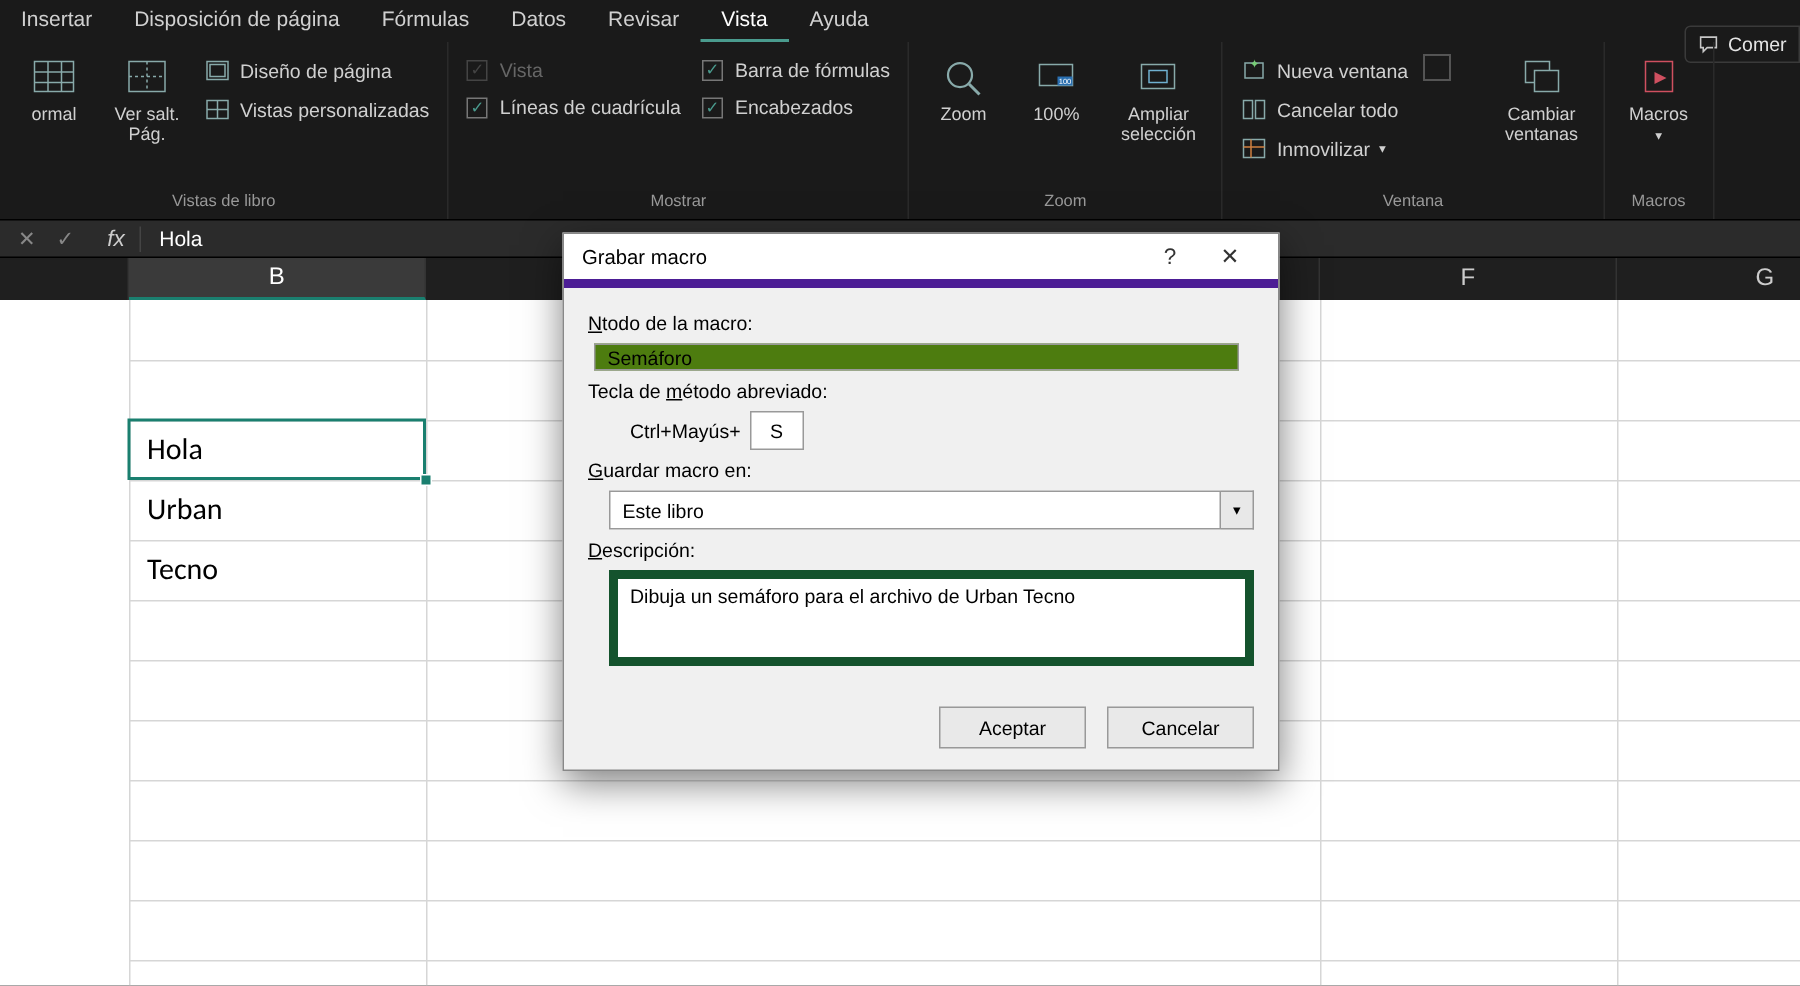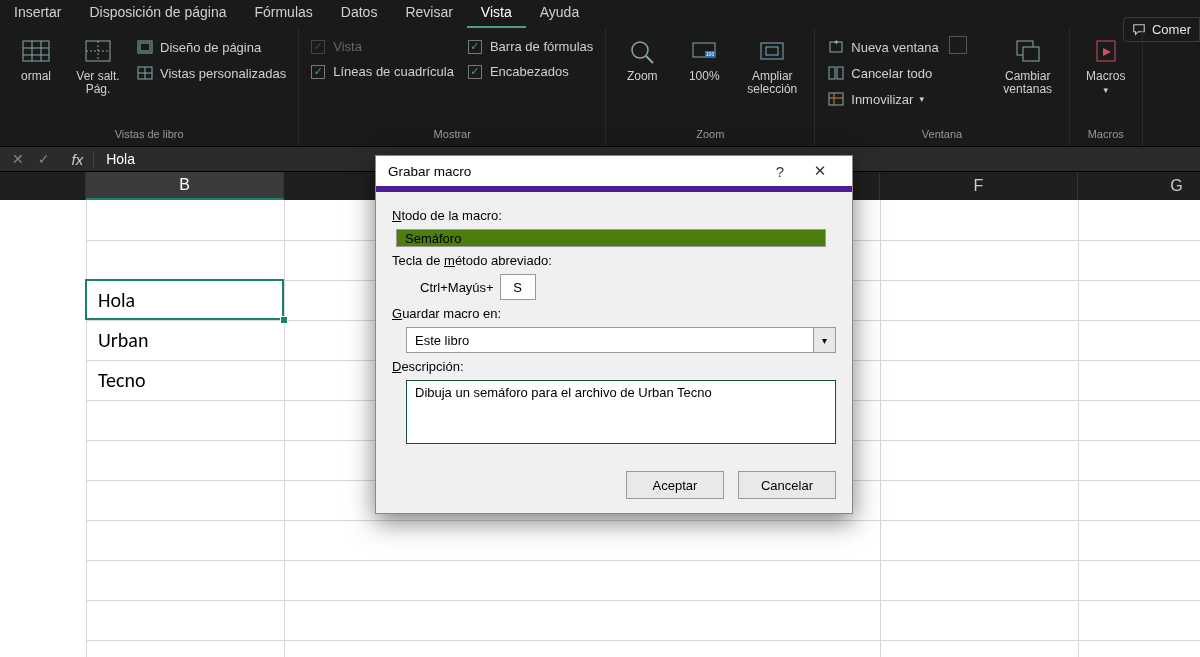--- a/index.html
+++ b/index.html
@@ -55,21 +55,21 @@
   .dlg-title .icn { width:40px; text-align:center; font-size:15px; cursor:pointer; font-family:Arial; color:#333; }
   .dlg-body { padding:10px 16px 14px; }
   .field-label { margin:6px 0 6px 0; font-size:13px; }
   .uline { text-decoration:underline; }
   .txtinput { width:100%; height:18px; padding:3px 8px; border:1px solid #999; background:#4d7c0f; font-size:13px; margin-left:4px; width:calc(100% - 14px); }
   .shortcut-row { display:flex; align-items:center; gap:6px; margin-left:28px; }
   .shortcut-row .sk { width:36px; height:26px; border:1px solid #999; background:#fff; text-align:center; font-size:13px; }
   .combo { display:flex; margin-left:14px; width:calc(100% - 14px); }
   .combo input { flex:1; height:26px; padding:3px 8px; border:1px solid #999; background:#fff; font-size:13px; }
   .combo .dd { width:22px; height:26px; border:1px solid #999; border-left:none; background:#e8e8e8; display:flex; align-items:center; justify-content:center; cursor:pointer; font-size:10px; }
-  .desc { margin-left:14px; width:calc(100% - 14px); height:64px; border:1px solid #14532d; background:#fff; padding:4px 8px; font-size:13px; resize:none; font-family:inherit; }
+  .desc { margin-left:14px; width:calc(100% - 14px); height:64px; border:6px solid #14532d; background:#fff; padding:4px 8px; font-size:13px; resize:none; font-family:inherit; }
   .dlg-buttons { display:flex; justify-content:flex-end; gap:14px; padding:10px 16px 14px; }
   .dlg-buttons button { width:98px; height:28px; background:#e9e9e9; border:1px solid #999; font-size:13px; cursor:pointer; }
 
   svg { display:block; }
 </style>
 </head>
 <body>
 
 <div class="tabs">
   <div class="tab">Insertar</div>

